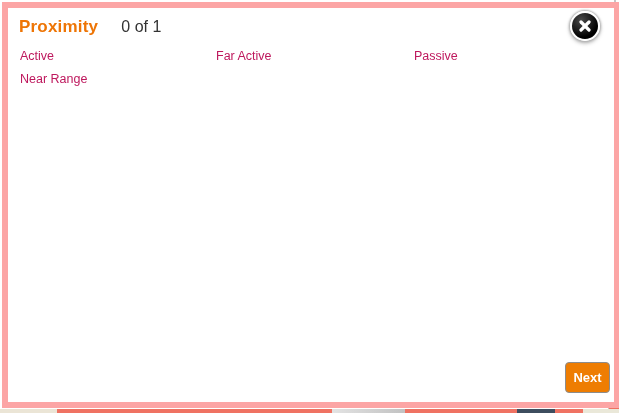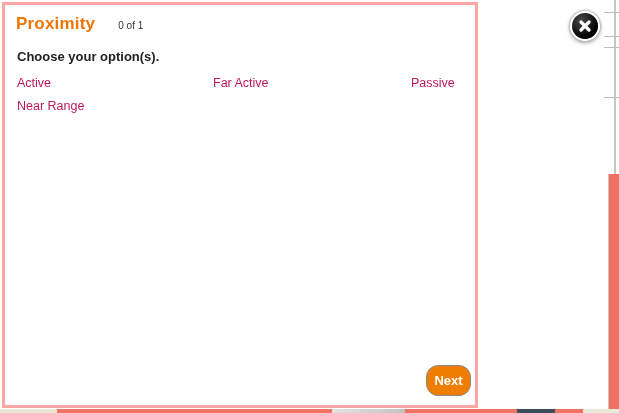--- a/index.html
+++ b/index.html
@@ -37,54 +37,54 @@
   .seg-salmon-a  { width: 275px; background: #ef7262; }
   .seg-gray      { width: 73px;  background: linear-gradient(to right, #e3e3e3, #c2c2c2); }
   .seg-salmon-b  { width: 112px; background: #ef7262; }
   .seg-navy      { width: 38px;  background: #3d4d5e; }
   .seg-salmon-c  { width: 28px;  background: #ef7262; }
   .seg-beige-r   { width: 36px;  background: #eae8d9; }
 
   
   .dialog {
     position: absolute; left: 2px; top: 2px;
-    width: 476px; height: 406px;
+    width: 618px; height: 406px;
     background: #ffffff;
-    border: 3px solid #fca5a5;
+    border: 6px solid #fca5a5;
   }
   .dialog-header {
     display: flex; align-items: baseline;
     padding: 9px 12px 0 11px;
   }
   .dialog-title {
     color: #ee7505; font-size: 17px; font-weight: bold;
     letter-spacing: 0.2px;
   }
   .dialog-counter {
-    margin-left: 23px; font-size: 10px; color: #333333;
+    margin-left: 23px; font-size: 16px; color: #333333;
   }
   .dialog-prompt {
     padding: 0 12px; margin-top: 15px;
     font-size: 13px; font-weight: bold; color: #222222;
   }
   .options-grid {
     margin-top: 13px; padding: 0 12px;
     display: grid;
     grid-template-columns: 196px 198px 1fr;
     row-gap: 10px;
     font-size: 12.5px; color: #be185d;
   }
   .option-cell { line-height: 13px; cursor: pointer; }
 
   .next-btn {
     position: absolute; right: 4px; bottom: 9px;
     width: 45px; height: 31px;
     background: #ee7d02;
     border: 1px solid #8c8c8c;
-    border-radius: 12px;
+    border-radius: 4px;
     color: #ffffff; font-size: 13px; font-weight: bold;
     font-family: "Liberation Sans", sans-serif;
     cursor: pointer;
   }
 
   
   .close-btn {
     position: absolute; left: 570px; top: 11px;
     width: 30px; height: 30px;
     border-radius: 50%;
@@ -115,21 +115,20 @@
   <div class="seg seg-beige-r"></div>
 </div>
 
 <div class="dialog">
 
   <div class="dialog-header">
     <span class="dialog-title">Proximity</span>
     <span class="dialog-counter">0 of 1</span>
   </div>
 
-  <div class="dialog-prompt">Choose your option(s).</div>
 
   <div class="options-grid">
     <div class="option-cell">Active</div>
     <div class="option-cell">Far Active</div>
     <div class="option-cell">Passive</div>
     <div class="option-cell">Near Range</div>
   </div>
 
   <button class="next-btn">Next</button>
 </div>

